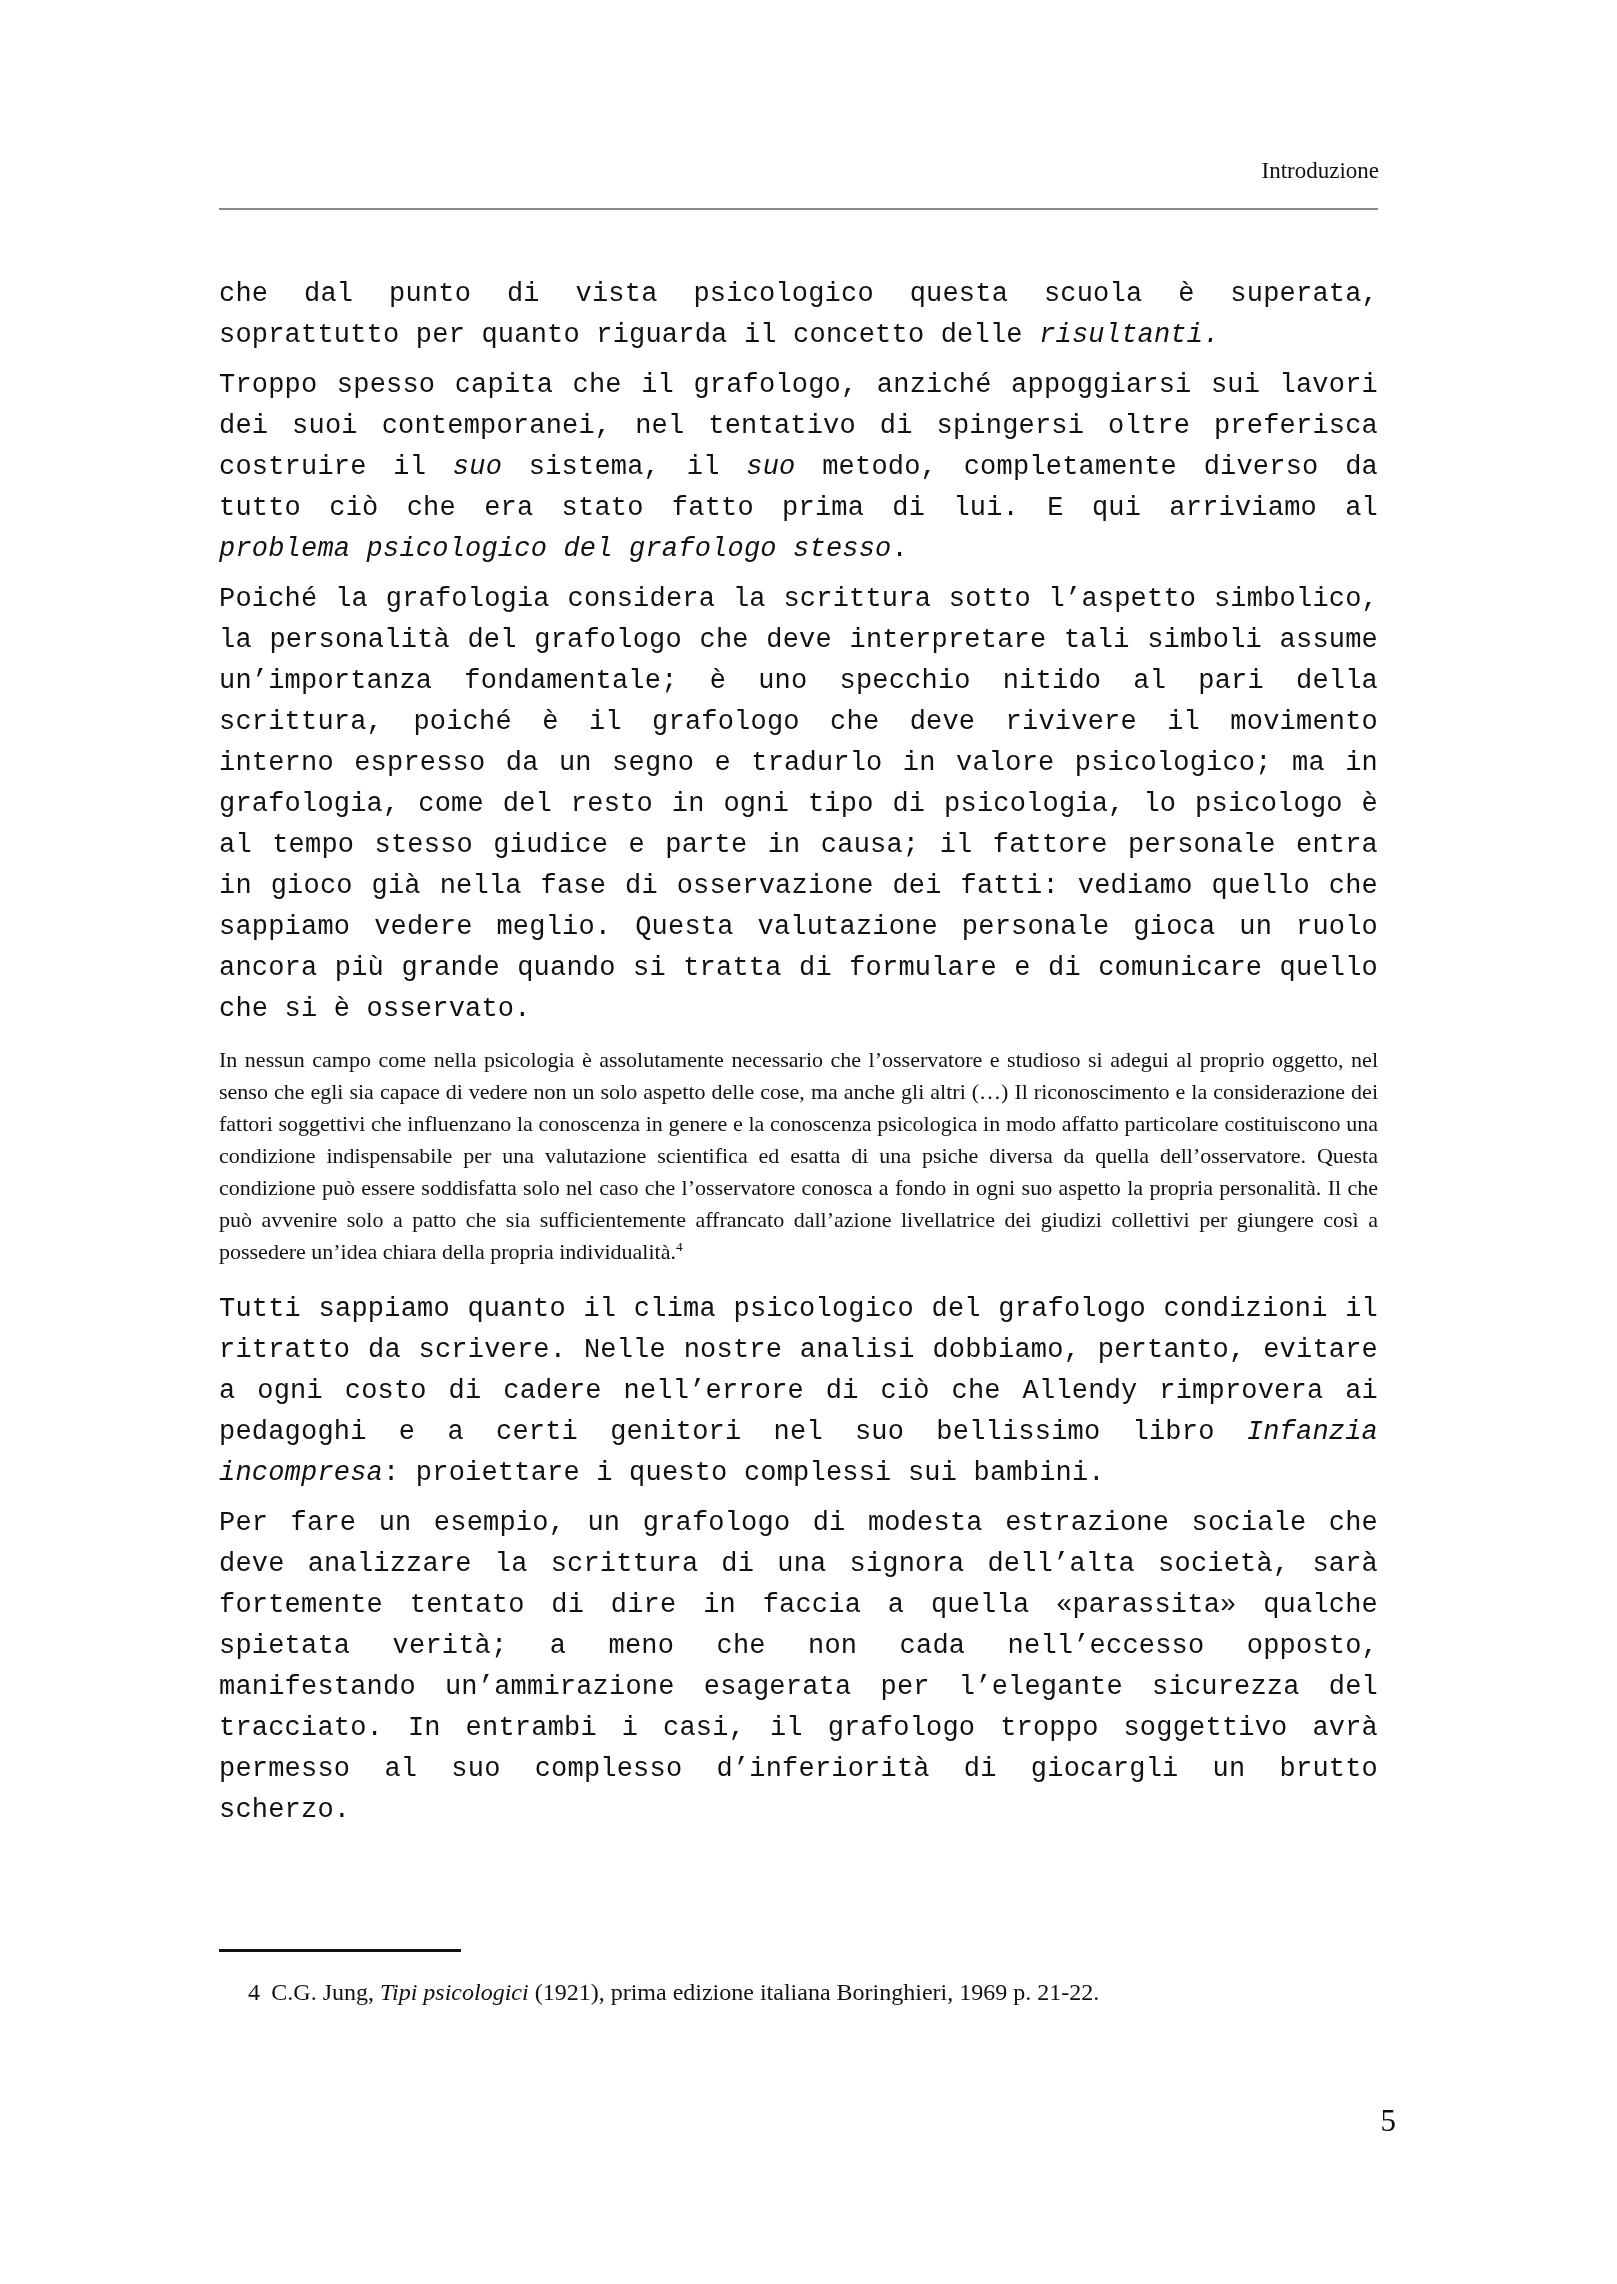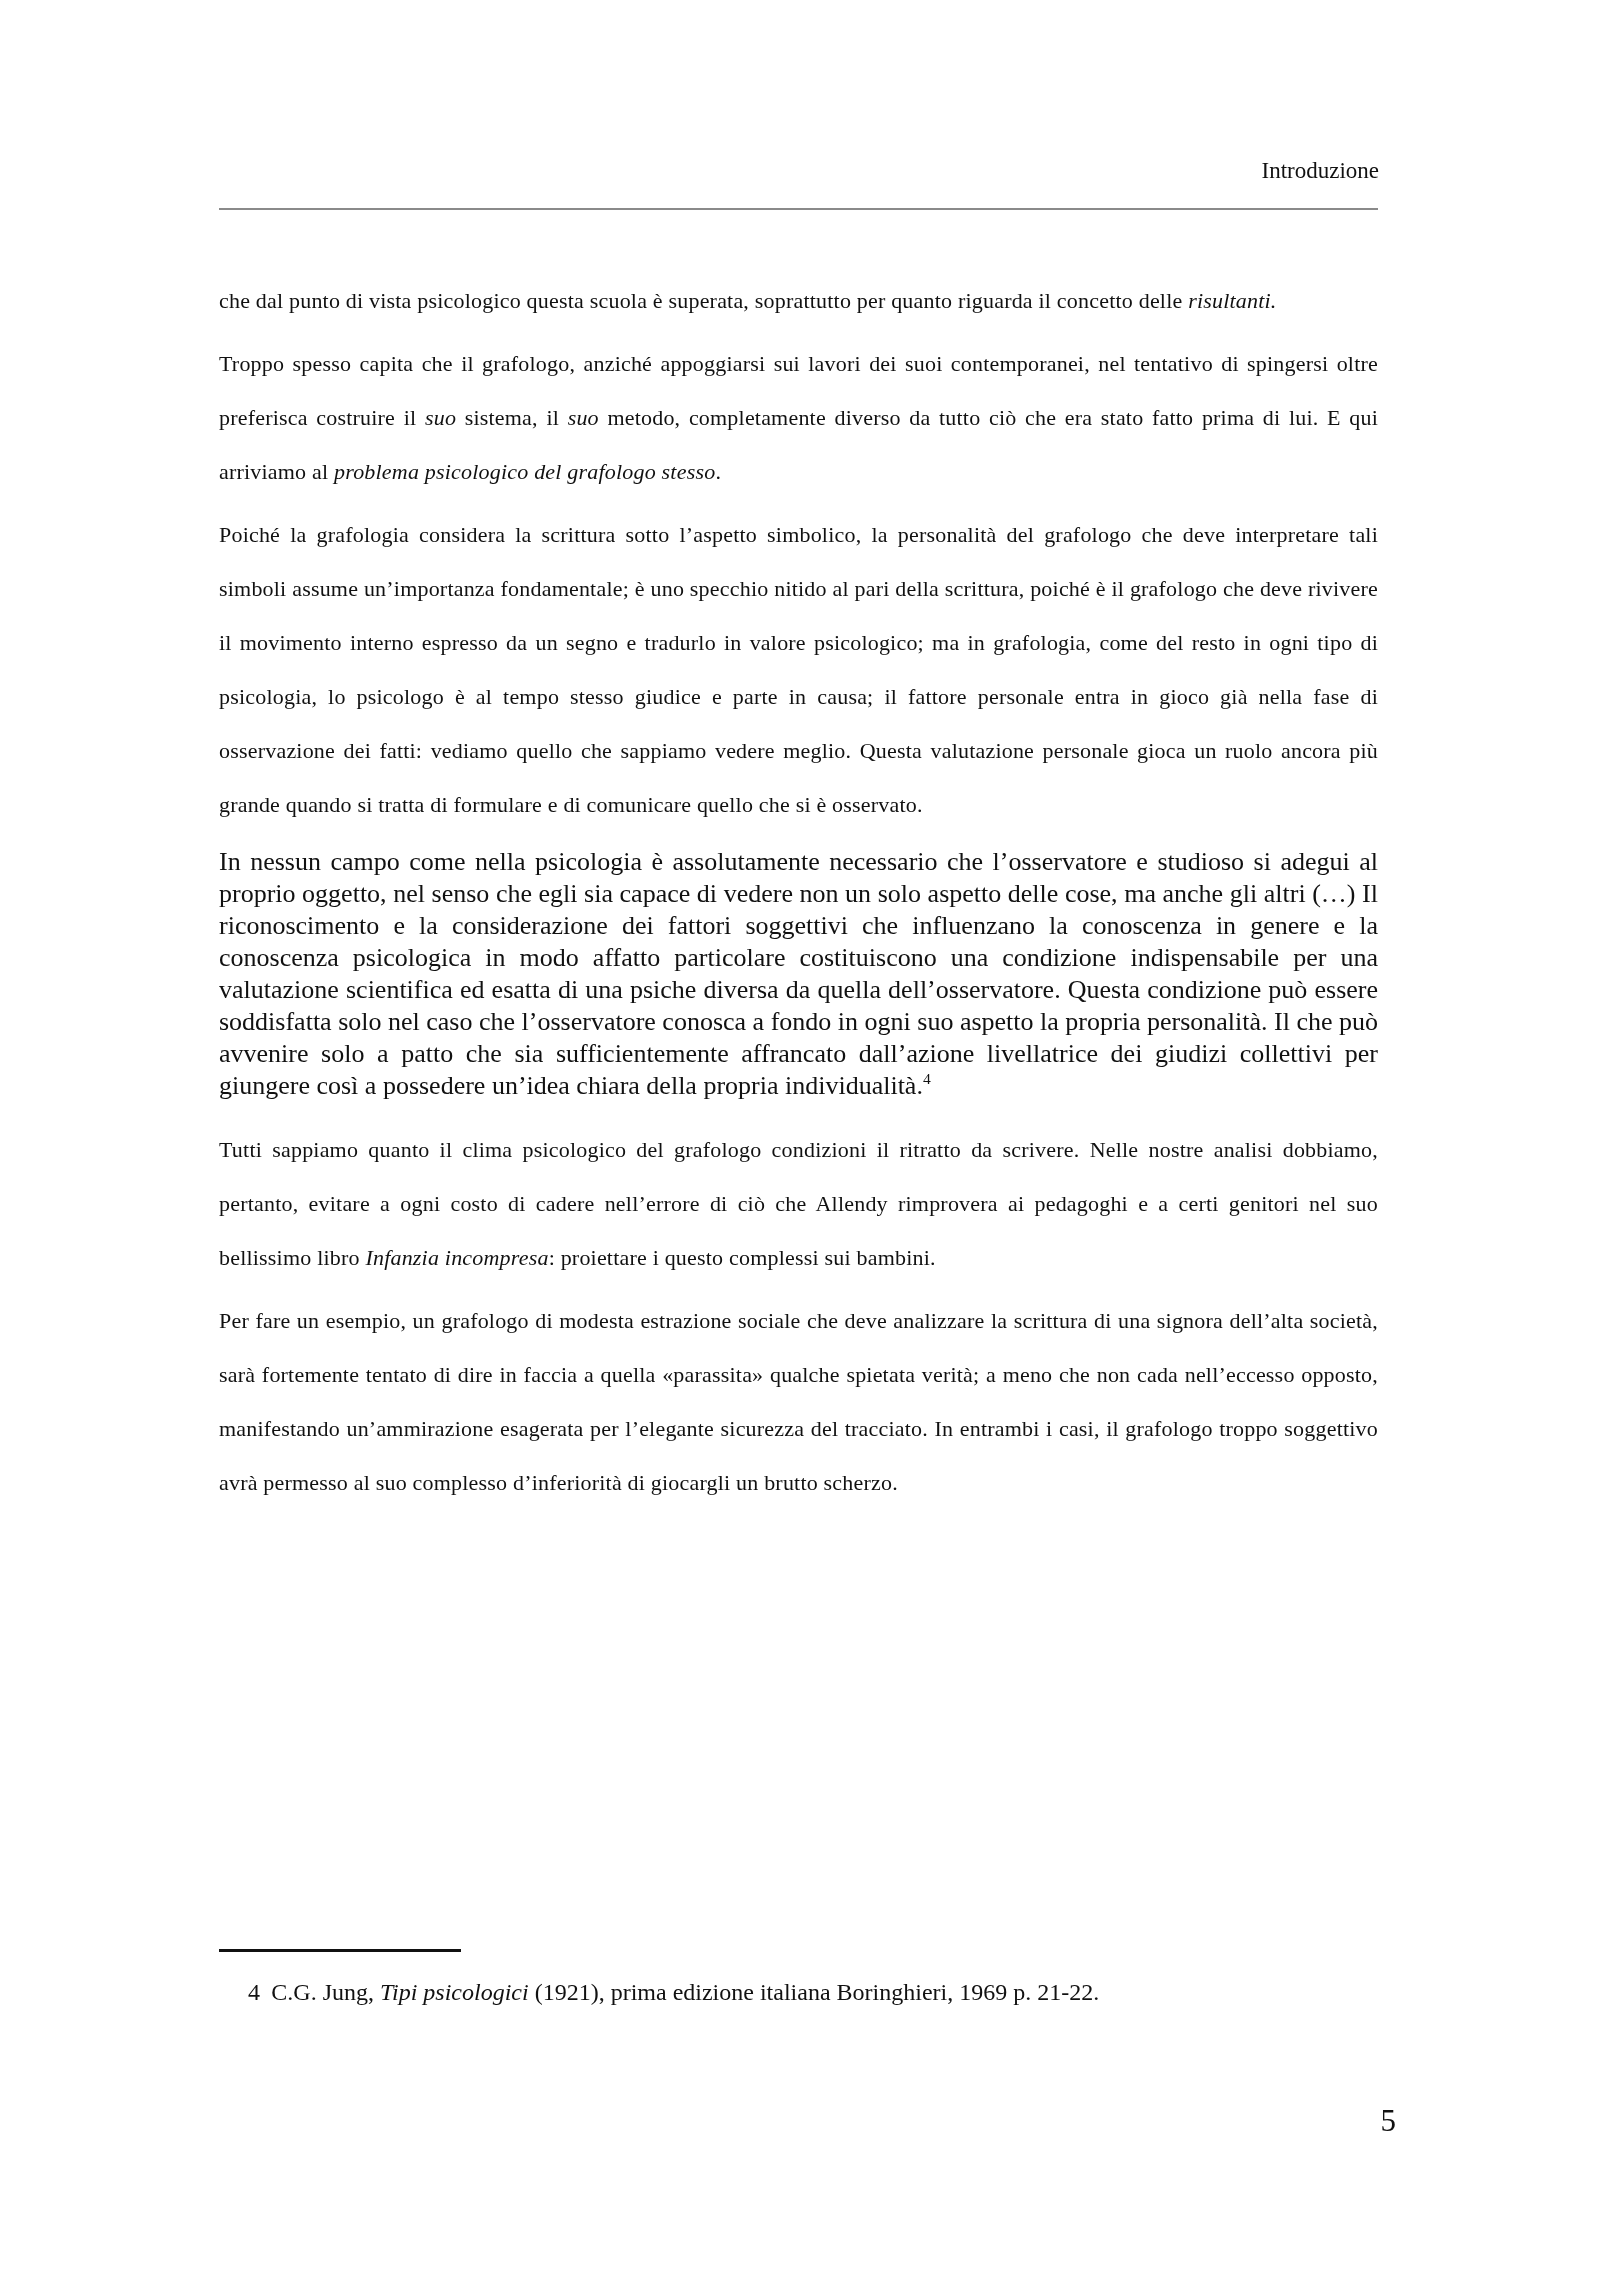--- a/index.html
+++ b/index.html
@@ -2,24 +2,24 @@
 <html style="font-size:13px"><head>
 <meta charset="utf-8">
 <style>
   html, body { margin: 0; padding: 0; background: #ffffff; }
   body { width: 1618px; height: 2284px; position: relative; overflow: hidden;
          font-family: "DejaVu Serif", "Liberation Serif", serif; color: #111; }
   .running-head { position: absolute; top: 158px; right: 239px; font-size: 23px;
                   font-family: "Liberation Serif", serif; color: #111; }
   .head-rule { position: absolute; top: 208px; left: 219px; width: 1159px; height: 2.4px; background: #8a8a8a; }
   .text-block { position: absolute; top: 274px; left: 219px; width: 1159px; }
-  .para { margin: 0 0 8.9px 0; font-size: 22px; line-height: 54px; text-align: justify;
-          font-family: Liberation Serif, serif; letter-spacing: 0.2px; }
+  .para { margin: 0 0 8.9px 0; font-size: 27px; line-height: 41px; text-align: justify;
+          font-family: Liberation Mono, monospace; letter-spacing: 0.2px; }
   .para em, .quote em, .footnote em { font-style: italic; }
-  .quote { margin: 14.5px 0 21px 0; font-size: 26px; line-height: 32px; text-align: justify;
+  .quote { margin: 14.5px 0 21px 0; font-size: 22px; line-height: 32px; text-align: justify;
            font-family: "Liberation Serif", serif; }
   .quote sup, .footnote sup { font-size: 60%; vertical-align: super; line-height: 0; }
   .fn-rule { position: absolute; top: 1949px; left: 219px; width: 242px; height: 3.2px; background: #111; }
   .footnote { position: absolute; top: 1976px; left: 219px; width: 1159px; font-size: 24px; line-height: 32px;
               font-family: "Liberation Serif", serif; margin-left: 29px; }
   .fn-num { margin-right: 11.3px; }
   .page-number { position: absolute; top: 2103px; right: 222px; font-size: 31px; font-family: "Liberation Serif", serif; }
 </style>
 </head>
 <body>

